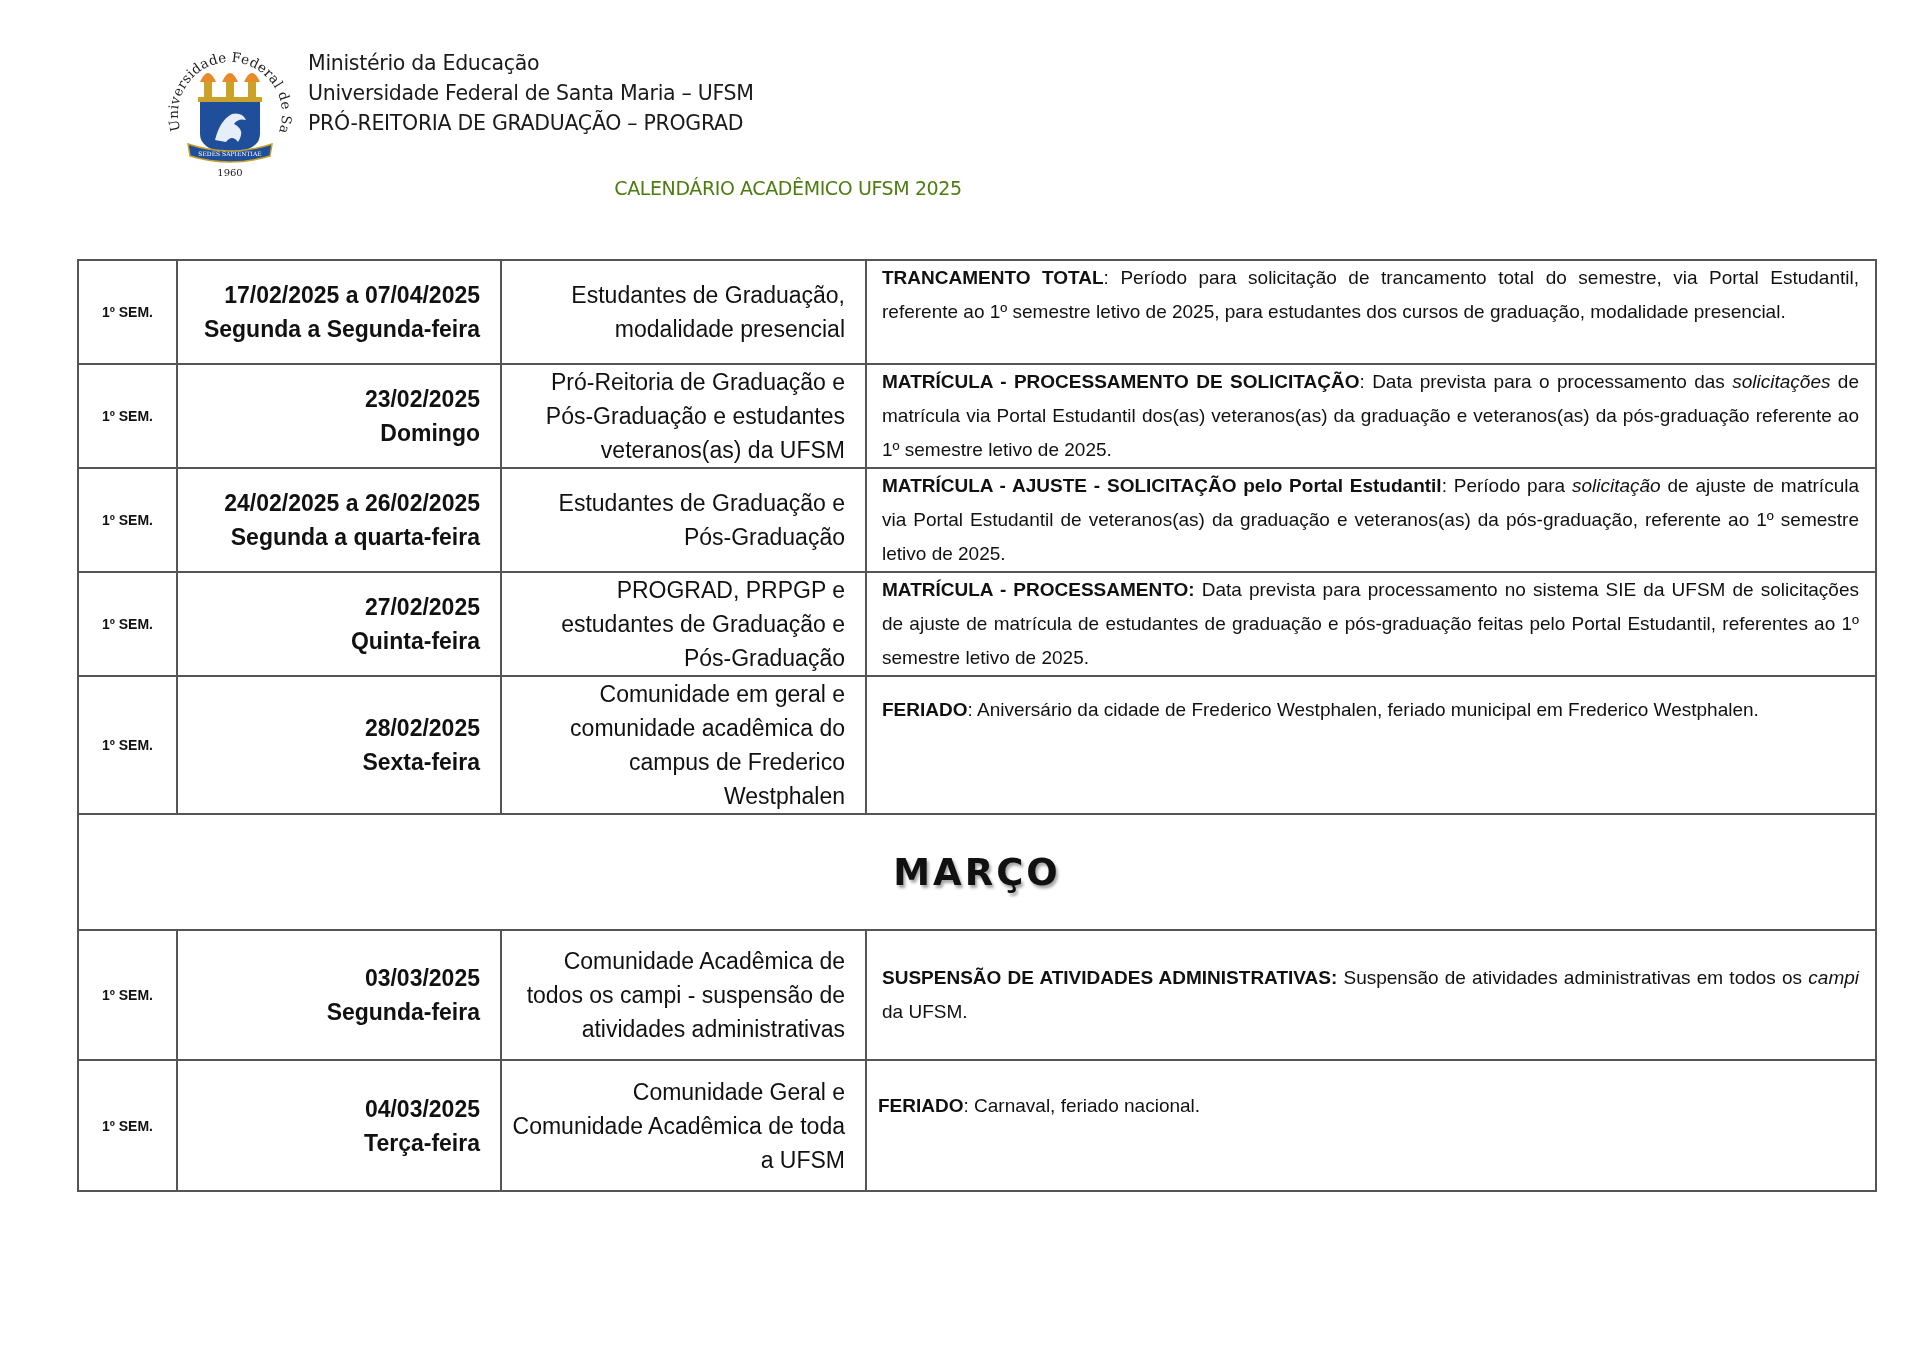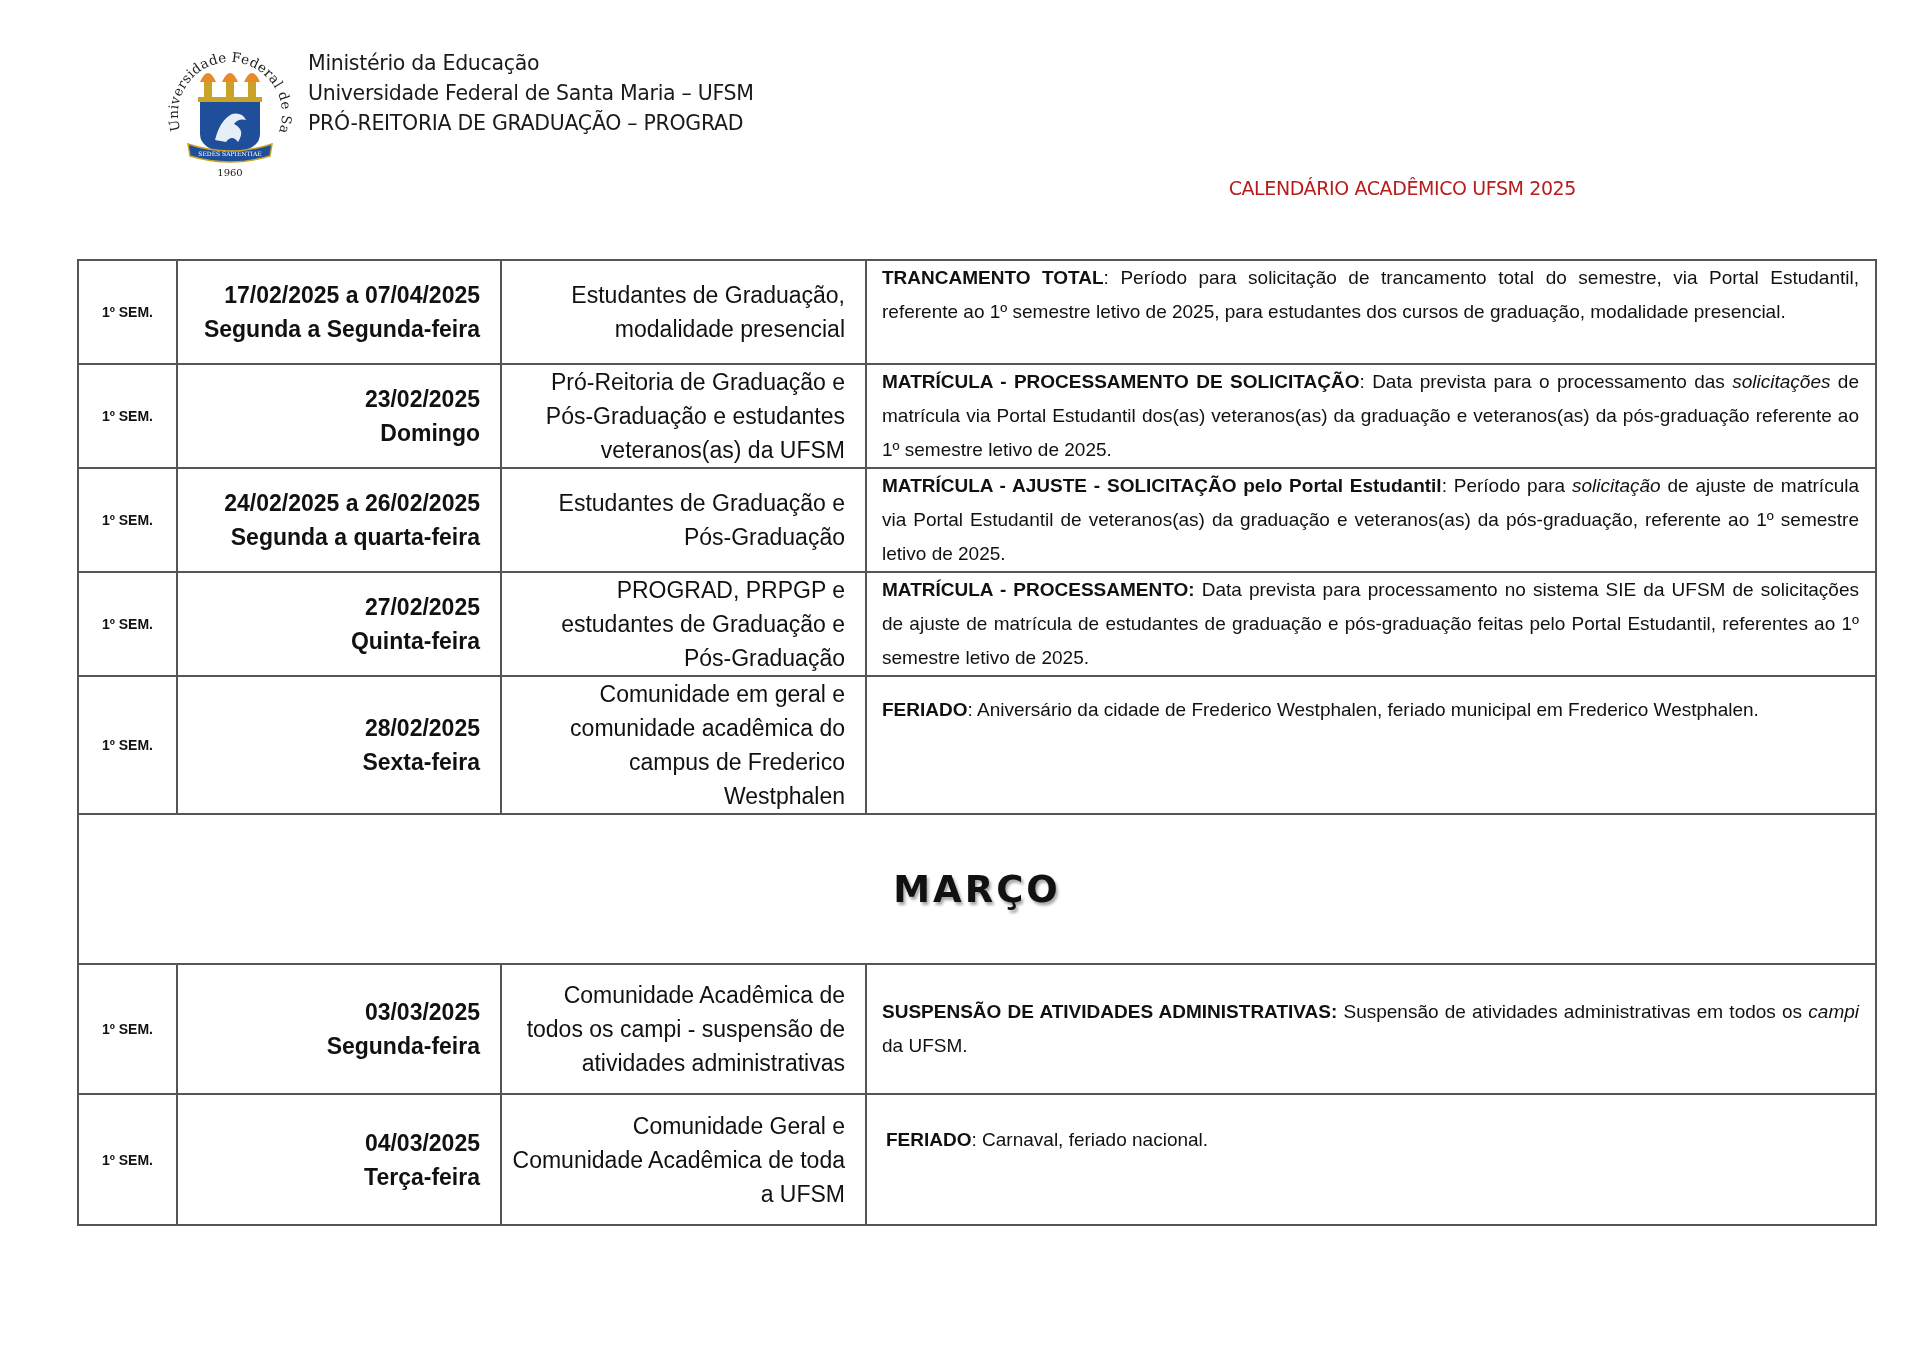--- a/index.html
+++ b/index.html
@@ -4,21 +4,21 @@
 <style>
   * { box-sizing: border-box; margin: 0; padding: 0; }
   html, body { width: 1920px; height: 1358px; background: #ffffff; overflow: hidden; }
   body { position: relative; font-family: "Liberation Sans", sans-serif; color: #111; }
 
   .header { position: absolute; left: 160px; top: 42px; width: 760px; height: 140px; }
   .logo { position: absolute; left: 0; top: 0; width: 140px; height: 138px; }
   .head-lines { position: absolute; left: 148px; top: 6px; font-family: "DejaVu Sans", sans-serif; font-size: 20.5px; line-height: 30px; color: #1a1a1a; letter-spacing: -0.3px; }
   .head-lines div { white-space: nowrap; }
 
-  .title-block { position: absolute; left: 0; width: 1576px; top: 172px; text-align: right; font-family: "DejaVu Sans", sans-serif; font-size: 19px; line-height: 32px; color: #b91c1c; letter-spacing: -0.4px; }
+  .title-block { position: absolute; left: 0; width: 1576px; top: 172px; text-align: center; font-family: "DejaVu Sans", sans-serif; font-size: 19px; line-height: 32px; color: #4d7c0f; letter-spacing: -0.4px; }
   .title-block .t2 { padding-left: 34px; }
 
   table.cal { position: absolute; left: 77px; top: 259px; width: 1798px; border-collapse: collapse; table-layout: fixed; }
   table.cal td { border: 2px solid #555; vertical-align: middle; }
   col.c1 { width: 99px; }
   col.c2 { width: 324px; }
   col.c3 { width: 365px; }
   col.c4 { width: 1010px; }
 
   td.sem { text-align: center; font-size: 14px; font-weight: bold; }
@@ -26,25 +26,25 @@
   td.aud { text-align: right; padding-right: 20px; padding-left: 8px; font-size: 23px; line-height: 34px; }
   td.desc { text-align: justify; padding-left: 15px; padding-right: 16px; font-size: 19px; line-height: 34px; }
   td.desc.top { vertical-align: top; padding-top: 0; }
   td.desc .lbl { font-weight: bold; }
   td.desc em { font-style: italic; }
   tr.r1 td { height: 104px; }
   tr.r2 td { height: 104px; }
   tr.r3 td { height: 104px; }
   tr.r4 td { height: 104px; }
   tr.r5 td { height: 138px; }
-  tr.month td { height: 150px; text-align: center; font-family: "DejaVu Sans", sans-serif; font-weight: bold; font-size: 37px; letter-spacing: 3px; text-shadow: 2px 3px 3px rgba(0,0,0,0.35); }
+  tr.month td { height: 116px; text-align: center; font-family: "DejaVu Sans", sans-serif; font-weight: bold; font-size: 37px; letter-spacing: 3px; text-shadow: 2px 3px 3px rgba(0,0,0,0.35); }
   tr.r6 td { height: 130px; }
   tr.r7 td { height: 131px; }
   td.desc.r5 { vertical-align: top; padding-top: 16px; margin-left: 40px; }
-  td.desc.r7 { padding-bottom: 40px; padding-left: 19px; }
+  td.desc.r7 { padding-bottom: 40px; padding-left: 11px; }
 </style>
 </head>
 <body>
 
 <div class="header">
   <svg class="logo" viewBox="0 0 140 138">
     <defs>
       <path id="ringpath" d="M 22 92 A 52 52 0 1 1 118 92" fill="none"></path>
     </defs>
     <text font-family="DejaVu Serif, serif" font-size="13.5" fill="#222" letter-spacing="0.3">

